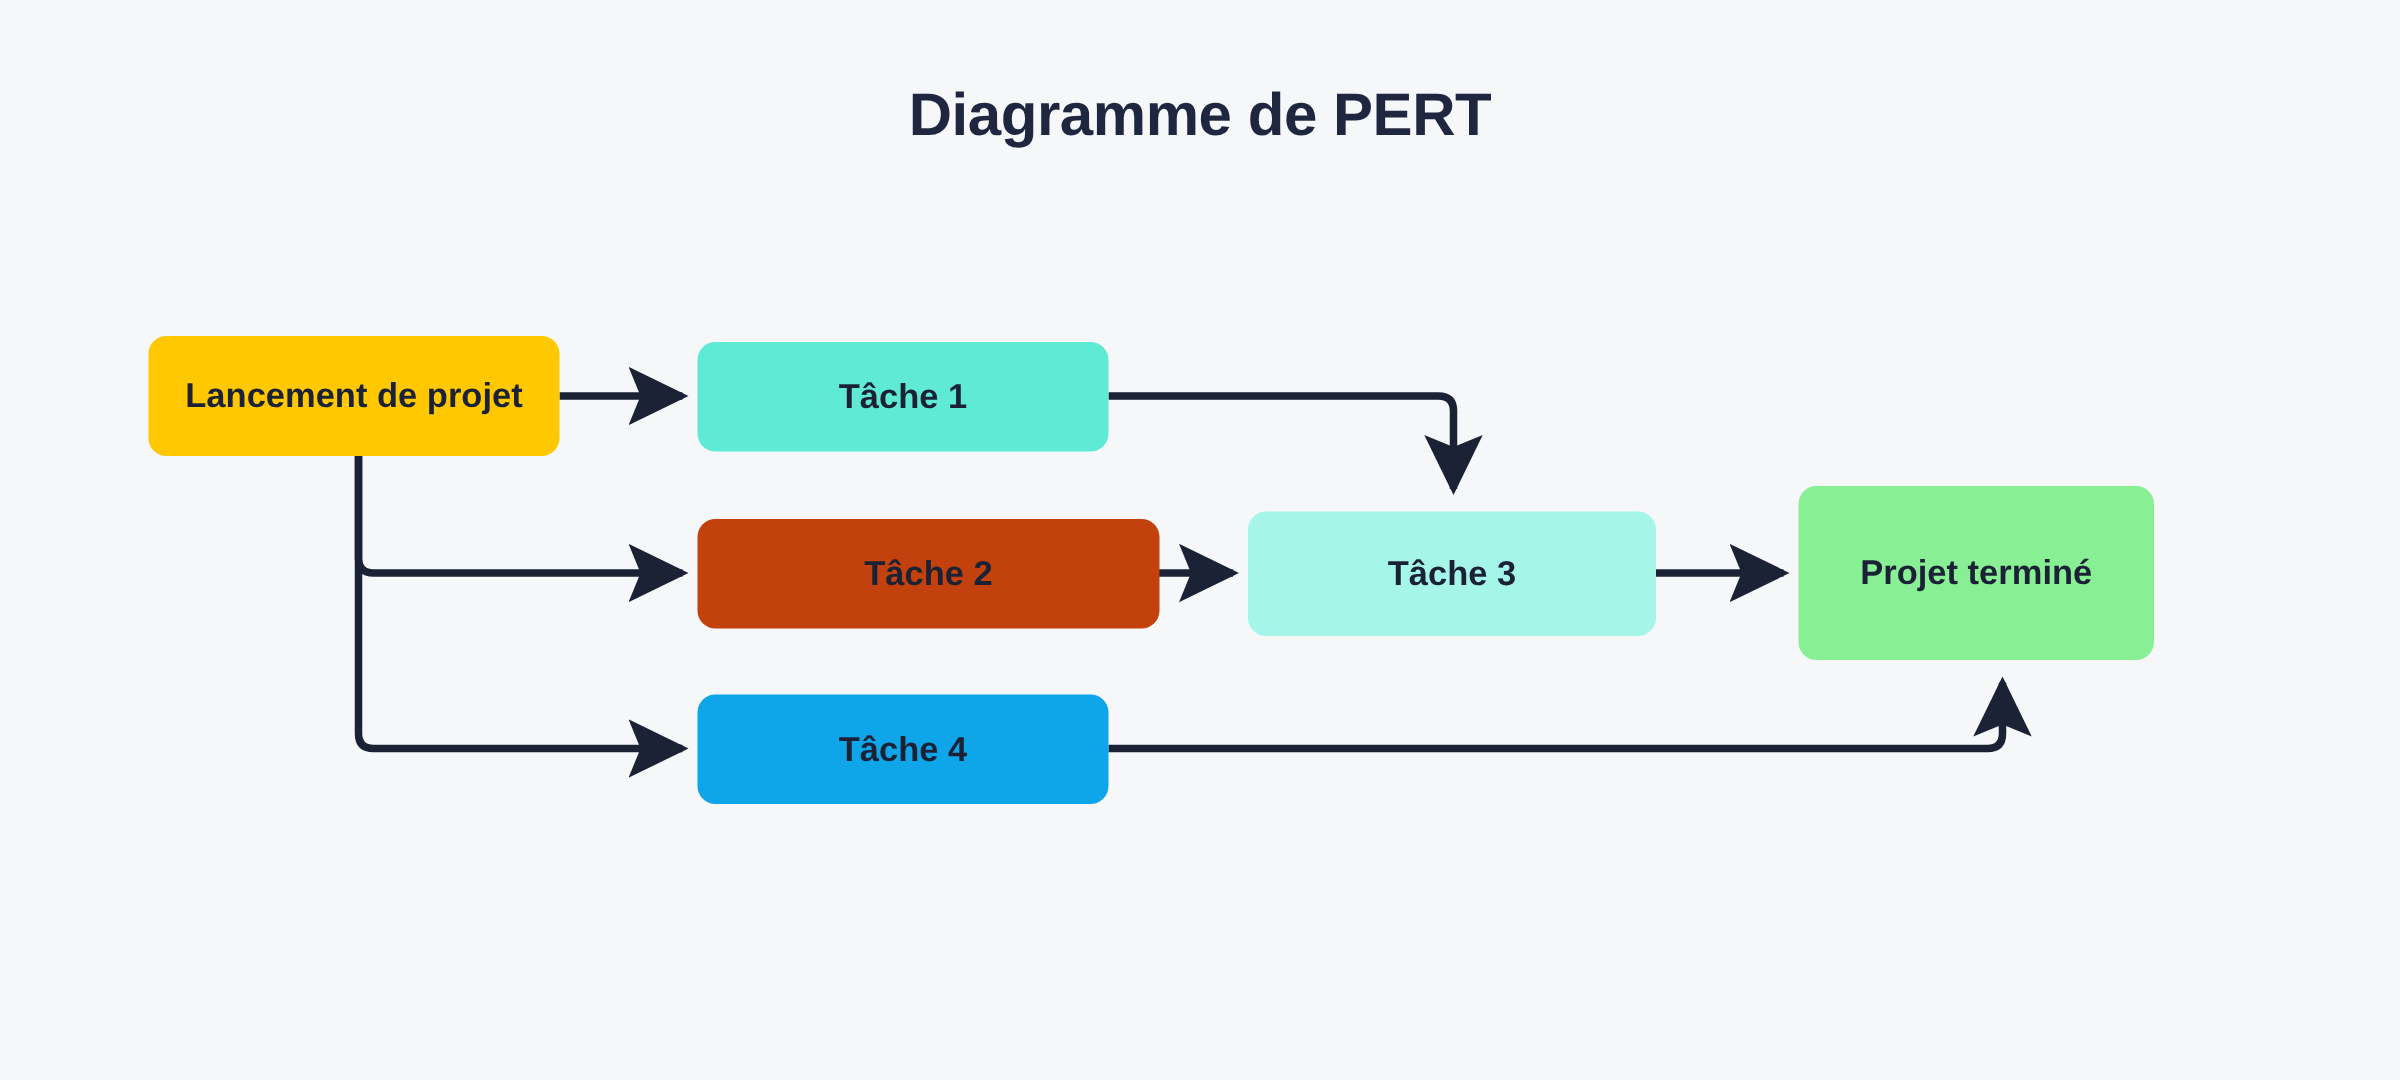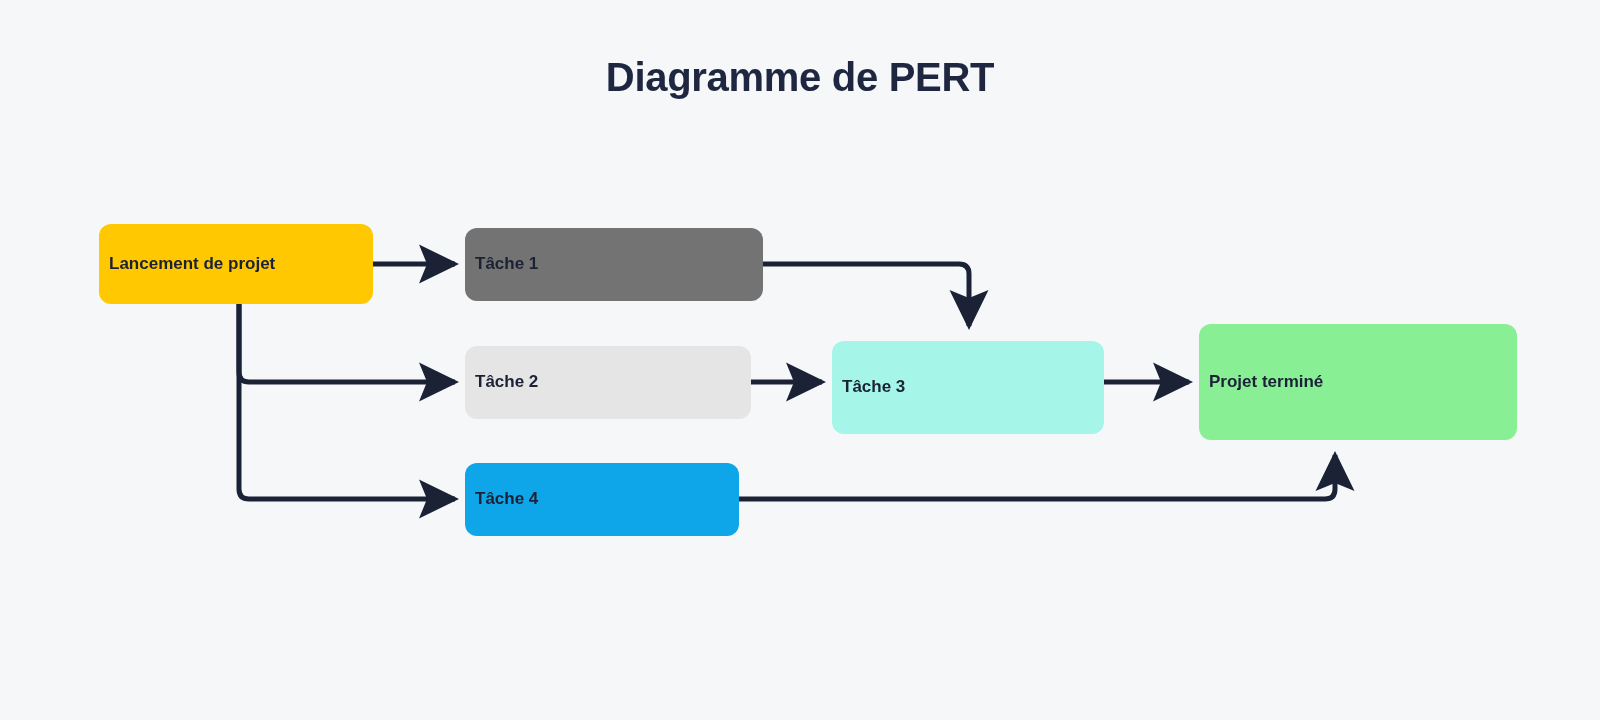--- a/index.html
+++ b/index.html
@@ -36,23 +36,23 @@
     left: 0;
     top: 0;
     width: 1600px;
     height: 720px;
   }
   .node-box {
     position: absolute;
     border-radius: 12px;
     display: flex;
     align-items: center;
-    justify-content: flex-start;
+    justify-content: center;
     text-align: center;
-    font-size: 17px;
+    font-size: 23px;
     font-weight: bold;
     color: #1b2236;
     box-sizing: border-box;
     line-height: 1.35;
     padding: 0 10px;
   }
   #logo {
     position: absolute;
     left: 64px;
     top: 617px;
@@ -102,34 +102,34 @@
       <path d="M 1104 382 L 1189 382" marker-end="url(#arrowR)"></path>
 
       <path d="M 739 499 L 1325 499 Q 1335 499 1335 489 L 1335 455" marker-end="url(#arrowU)"></path>
     </g>
   </svg>
 
   <div class="node-box" style="left:99px; top:224px; width:274px; height:80px; background:#ffc800;">
     <span>Lancement de projet</span>
   </div>
 
-  <div class="node-box" style="left:465px; top:228px; width:298px; height:73px; background:#737373;">
+  <div class="node-box" style="left:465px; top:228px; width:274px; height:73px; background:#5eead4;">
     <span>Tâche 1</span>
   </div>
 
-  <div class="node-box" style="left:465px; top:346px; width:286px; height:73px; background:#e5e5e5;">
+  <div class="node-box" style="left:465px; top:346px; width:308px; height:73px; background:#c2410c;">
     <span>Tâche 2</span>
   </div>
 
-  <div class="node-box" style="left:832px; top:341px; width:272px; height:93px; background:#a5f5e9;">
+  <div class="node-box" style="left:832px; top:341px; width:272px; height:83px; background:#a5f5e9;">
     <span>Tâche 3</span>
   </div>
 
   <div class="node-box" style="left:465px; top:463px; width:274px; height:73px; background:#0ea5e9;">
     <span>Tâche 4</span>
   </div>
 
-  <div class="node-box" style="left:1199px; top:324px; width:318px; height:116px; background:#88ef95;">
+  <div class="node-box" style="left:1199px; top:324px; width:237px; height:116px; background:#88ef95;">
     <span>Projet terminé</span>
   </div>
 
 
 </div>
 
 </body></html>

